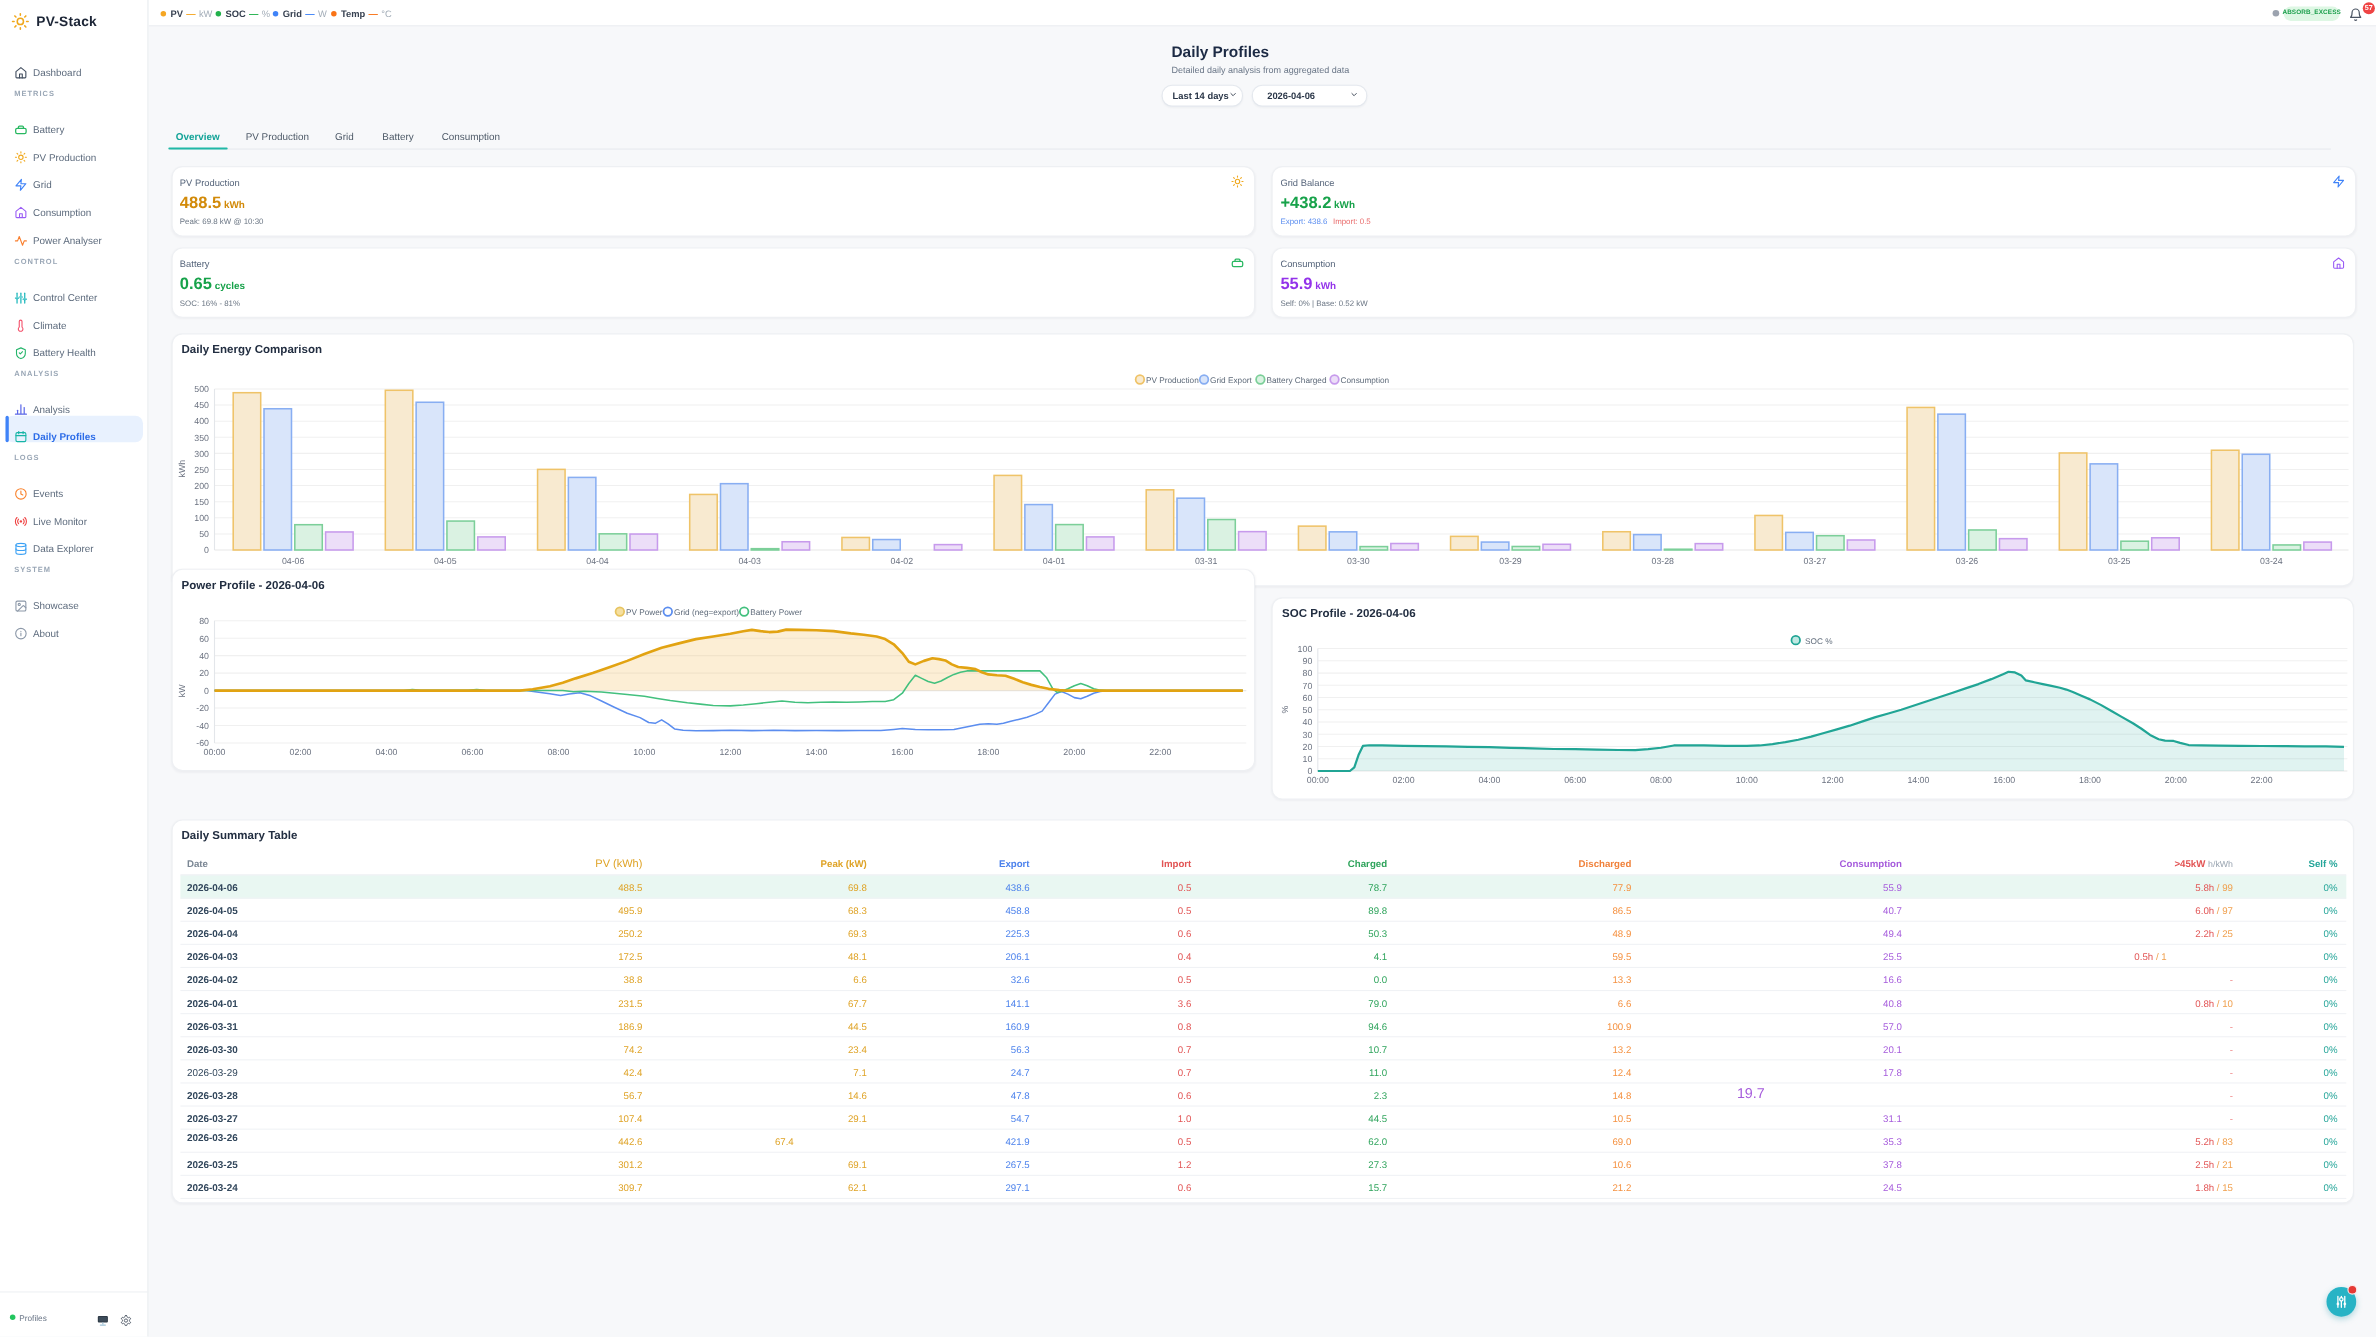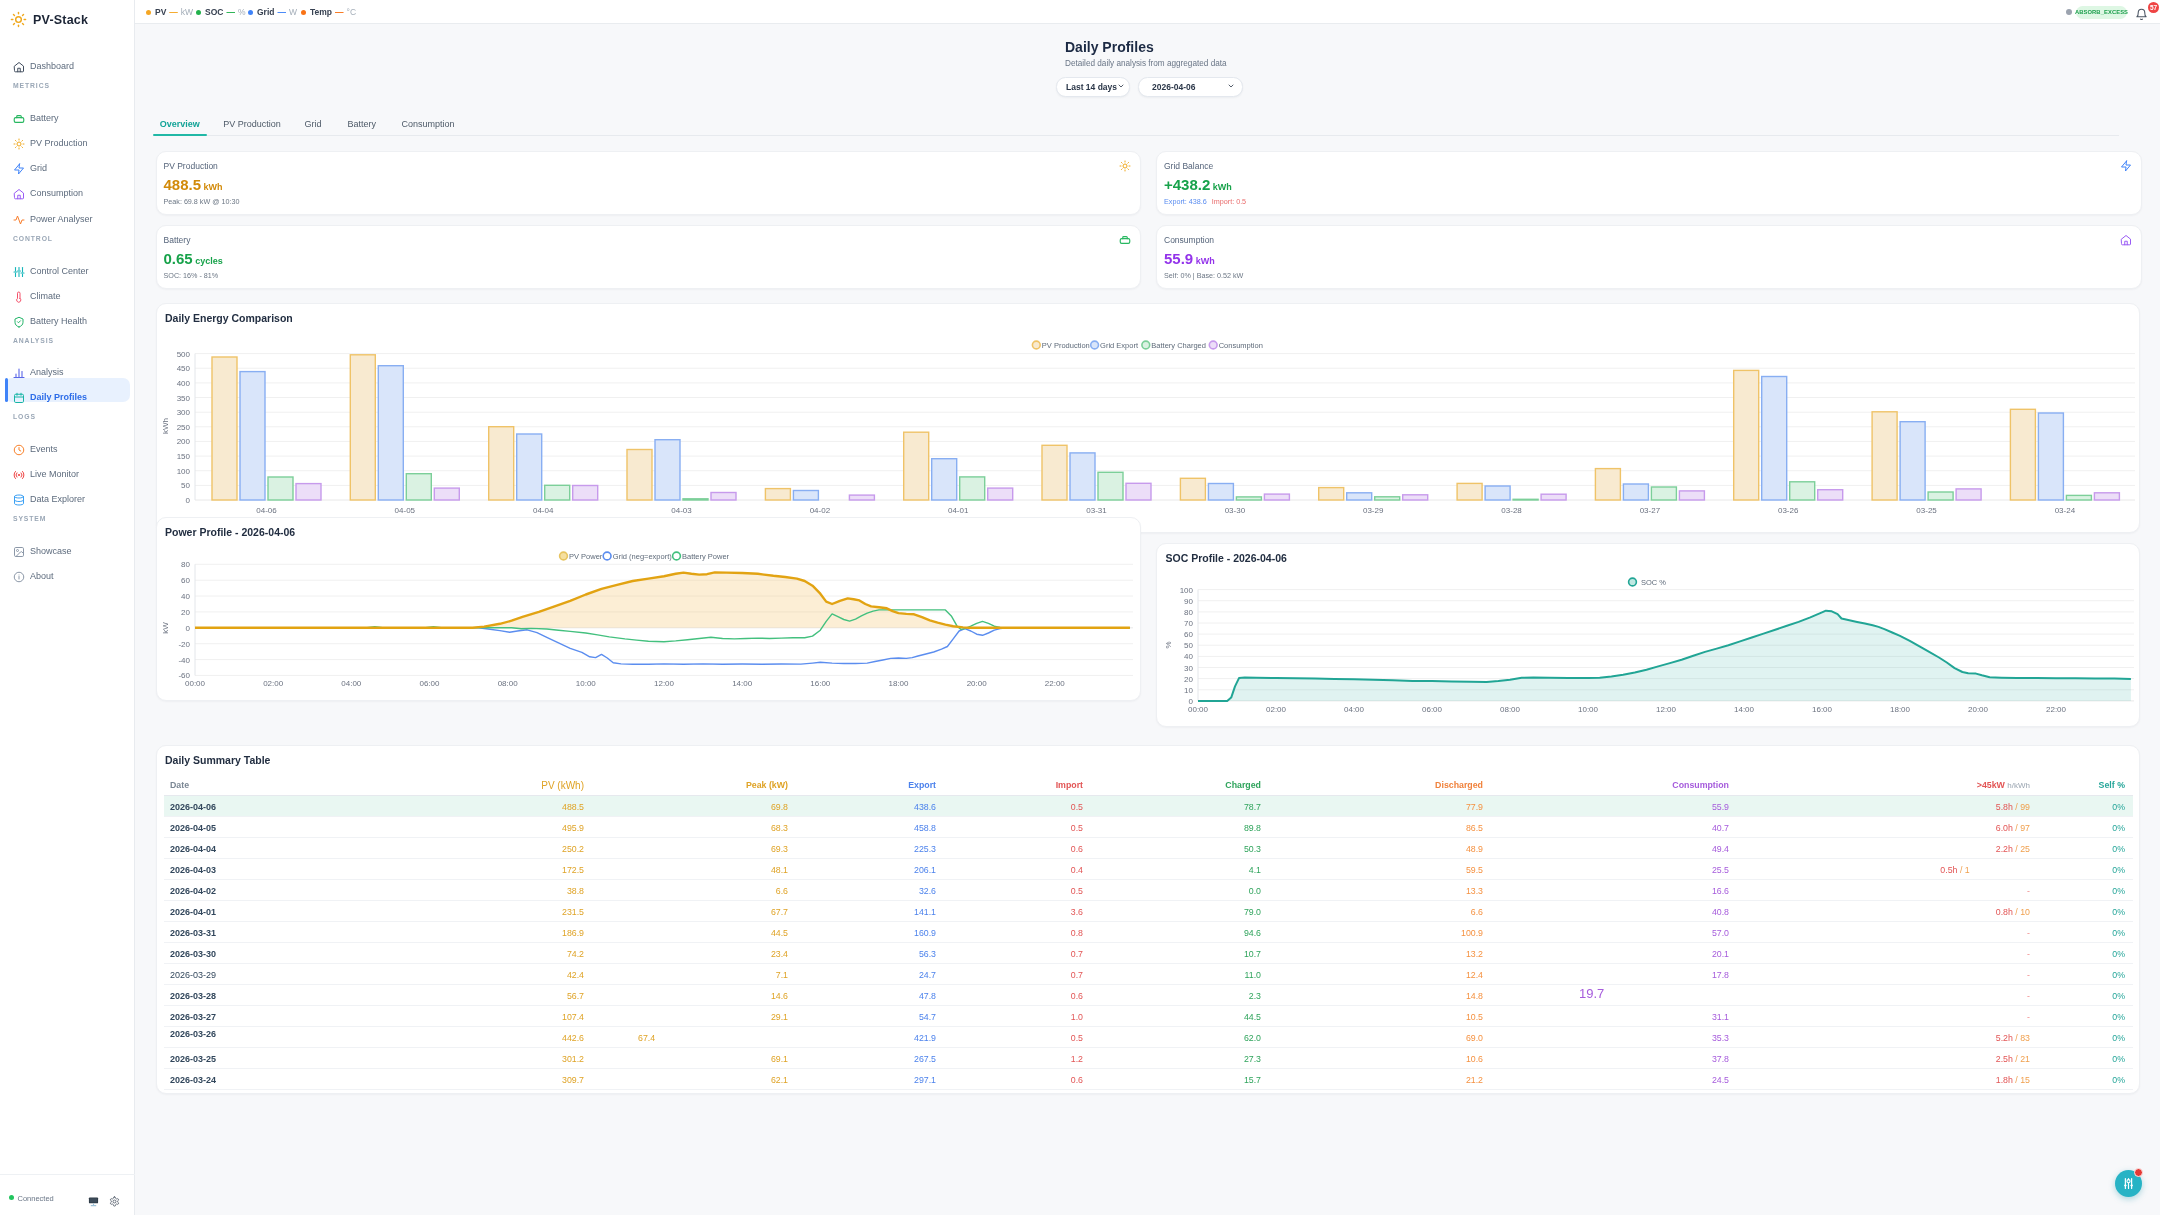--- a/index.html
+++ b/index.html
@@ -175,21 +175,21 @@
     <div class="navitem" style="top:556.0px">
       <span class="ic"><svg class="" style="" width="12" height="12" viewBox="0 0 24 24" fill="none">
           <circle cx="12" cy="12" r="9.5" stroke="#8c98a8" stroke-width="2" fill="none"></circle>
           <path d="M12 16v-5" stroke="#8c98a8" stroke-width="2" fill="none" stroke-linecap="round" stroke-linejoin="round"></path>
           <path d="M12 8h.01" stroke="#8c98a8" stroke-width="2" fill="none" stroke-linecap="round" stroke-linejoin="round"></path>
         </svg></span>
       <span class="lb" style="">About</span>
     </div>
     <div class="abs" style="left:0;top:1174px;width:135px;height:1px;background:#eef1f4"></div>
     <div class="abs" style="left:8.5px;top:1194.5px;width:5px;height:5px;border-radius:50%;background:#22c55e"></div>
-    <div class="abs" style="left:17.5px;top:1193.5px;font-size:7.5px;color:#6a7687">Connected</div>
+    <div class="abs" style="left:17.5px;top:1193.5px;font-size:7.5px;color:#6a7687">Profiles</div>
     <div class="abs" style="left:88px;top:1192.5px"><svg class="" style="" width="11" height="11" viewBox="0 0 24 24" fill="none">
         <rect x="2" y="3" width="20" height="13" rx="2" fill="#2e3a46"></rect>
         <rect x="4" y="5" width="16" height="9" fill="#3d4c5a"></rect>
         <path d="M12 16v4" stroke="#9fc3d8" stroke-width="2.4"></path>
         <path d="M7 21h10" stroke="#9fc3d8" stroke-width="2.4" stroke-linecap="round"></path>
       </svg></div>
     <div class="abs" style="left:109px;top:1192.5px"><svg class="" style="" width="11" height="11" viewBox="0 0 24 24" fill="none">
         <circle cx="12" cy="12" r="3.2" stroke="#4b5563" stroke-width="1.8" fill="none"></circle>
         <path d="M12.22 2h-.44a2 2 0 0 0-2 2v.18a2 2 0 0 1-1 1.73l-.43.25a2 2 0 0 1-2 0l-.15-.08a2 2 0 0 0-2.73.73l-.22.38a2 2 0 0 0 .73 2.73l.15.1a2 2 0 0 1 1 1.72v.51a2 2 0 0 1-1 1.74l-.15.09a2 2 0 0 0-.73 2.73l.22.38a2 2 0 0 0 2.73.73l.15-.08a2 2 0 0 1 2 0l.43.25a2 2 0 0 1 1 1.73V20a2 2 0 0 0 2 2h.44a2 2 0 0 0 2-2v-.18a2 2 0 0 1 1-1.73l.43-.25a2 2 0 0 1 2 0l.15.08a2 2 0 0 0 2.73-.73l.22-.39a2 2 0 0 0-.73-2.73l-.15-.08a2 2 0 0 1-1-1.74v-.5a2 2 0 0 1 1-1.74l.15-.09a2 2 0 0 0 .73-2.73l-.22-.38a2 2 0 0 0-2.73-.73l-.15.08a2 2 0 0 1-2 0l-.43-.25a2 2 0 0 1-1-1.73V4a2 2 0 0 0-2-2z" stroke="#4b5563" stroke-width="1.8" fill="none" stroke-linecap="round" stroke-linejoin="round"></path>
       </svg></div>
@@ -611,21 +611,21 @@
       <div class="abs" style="left:629.5px;top:266.2px;width:150px;text-align:right;font-size:8.8px;color:#4c82ec">54.7</div>
       <div class="abs" style="left:776.5px;top:266.2px;width:150px;text-align:right;font-size:8.8px;color:#e25555">1.0</div>
       <div class="abs" style="left:954.5px;top:266.2px;width:150px;text-align:right;font-size:8.8px;color:#2fa45c">44.5</div>
       <div class="abs" style="left:1176.5px;top:266.2px;width:150px;text-align:right;font-size:8.8px;color:#f59140">10.5</div>
       <div class="abs" style="left:1422.5px;top:266.2px;width:150px;text-align:right;font-size:8.8px;color:#a65cdc">31.1</div>
       <div class="abs" style="left:1723.5px;top:266.2px;width:150px;text-align:right;font-size:8.8px"><span style="color:#f08a8a">-</span></div>
       <div class="abs" style="left:1818.5px;top:266.2px;width:150px;text-align:right;font-size:8.8px;color:#26a69a">0%</div>
       <div class="abs" style="left:7.5px;top:281.3px;width:1969px;height:21.07px;border-bottom:1px solid #f0f2f5"></div>
       <div class="abs" style="left:13.5px;top:283px;font-size:9px;font-weight:bold;color:#32475c">2026-03-26</div>
       <div class="abs" style="left:277.5px;top:287.3px;width:150px;text-align:right;font-size:8.8px;color:#dfa326">442.6</div>
-      <div class="abs" style="left:481.5px;top:287.3px;width:150px;text-align:left;font-size:8.8px;color:#dfa326">67.4</div>
+      <div class="abs" style="left:481.5px;top:287.3px;width:150px;text-align:center;font-size:8.8px;color:#dfa326">67.4</div>
       <div class="abs" style="left:629.5px;top:287.3px;width:150px;text-align:right;font-size:8.8px;color:#4c82ec">421.9</div>
       <div class="abs" style="left:776.5px;top:287.3px;width:150px;text-align:right;font-size:8.8px;color:#e25555">0.5</div>
       <div class="abs" style="left:954.5px;top:287.3px;width:150px;text-align:right;font-size:8.8px;color:#2fa45c">62.0</div>
       <div class="abs" style="left:1176.5px;top:287.3px;width:150px;text-align:right;font-size:8.8px;color:#f59140">69.0</div>
       <div class="abs" style="left:1422.5px;top:287.3px;width:150px;text-align:right;font-size:8.8px;color:#a65cdc">35.3</div>
       <div class="abs" style="left:1723.5px;top:287.3px;width:150px;text-align:right;font-size:8.8px"><span style="color:#e25555">5.2h</span> <span style="color:#f0a04e">/ 83</span></div>
       <div class="abs" style="left:1818.5px;top:287.3px;width:150px;text-align:right;font-size:8.8px;color:#26a69a">0%</div>
       <div class="abs" style="left:7.5px;top:302.3px;width:1969px;height:21.07px;border-bottom:1px solid #f0f2f5"></div>
       <div class="abs" style="left:13.5px;top:308.3px;font-size:9px;font-weight:bold;color:#32475c">2026-03-25</div>
       <div class="abs" style="left:277.5px;top:308.3px;width:150px;text-align:right;font-size:8.8px;color:#dfa326">301.2</div>

